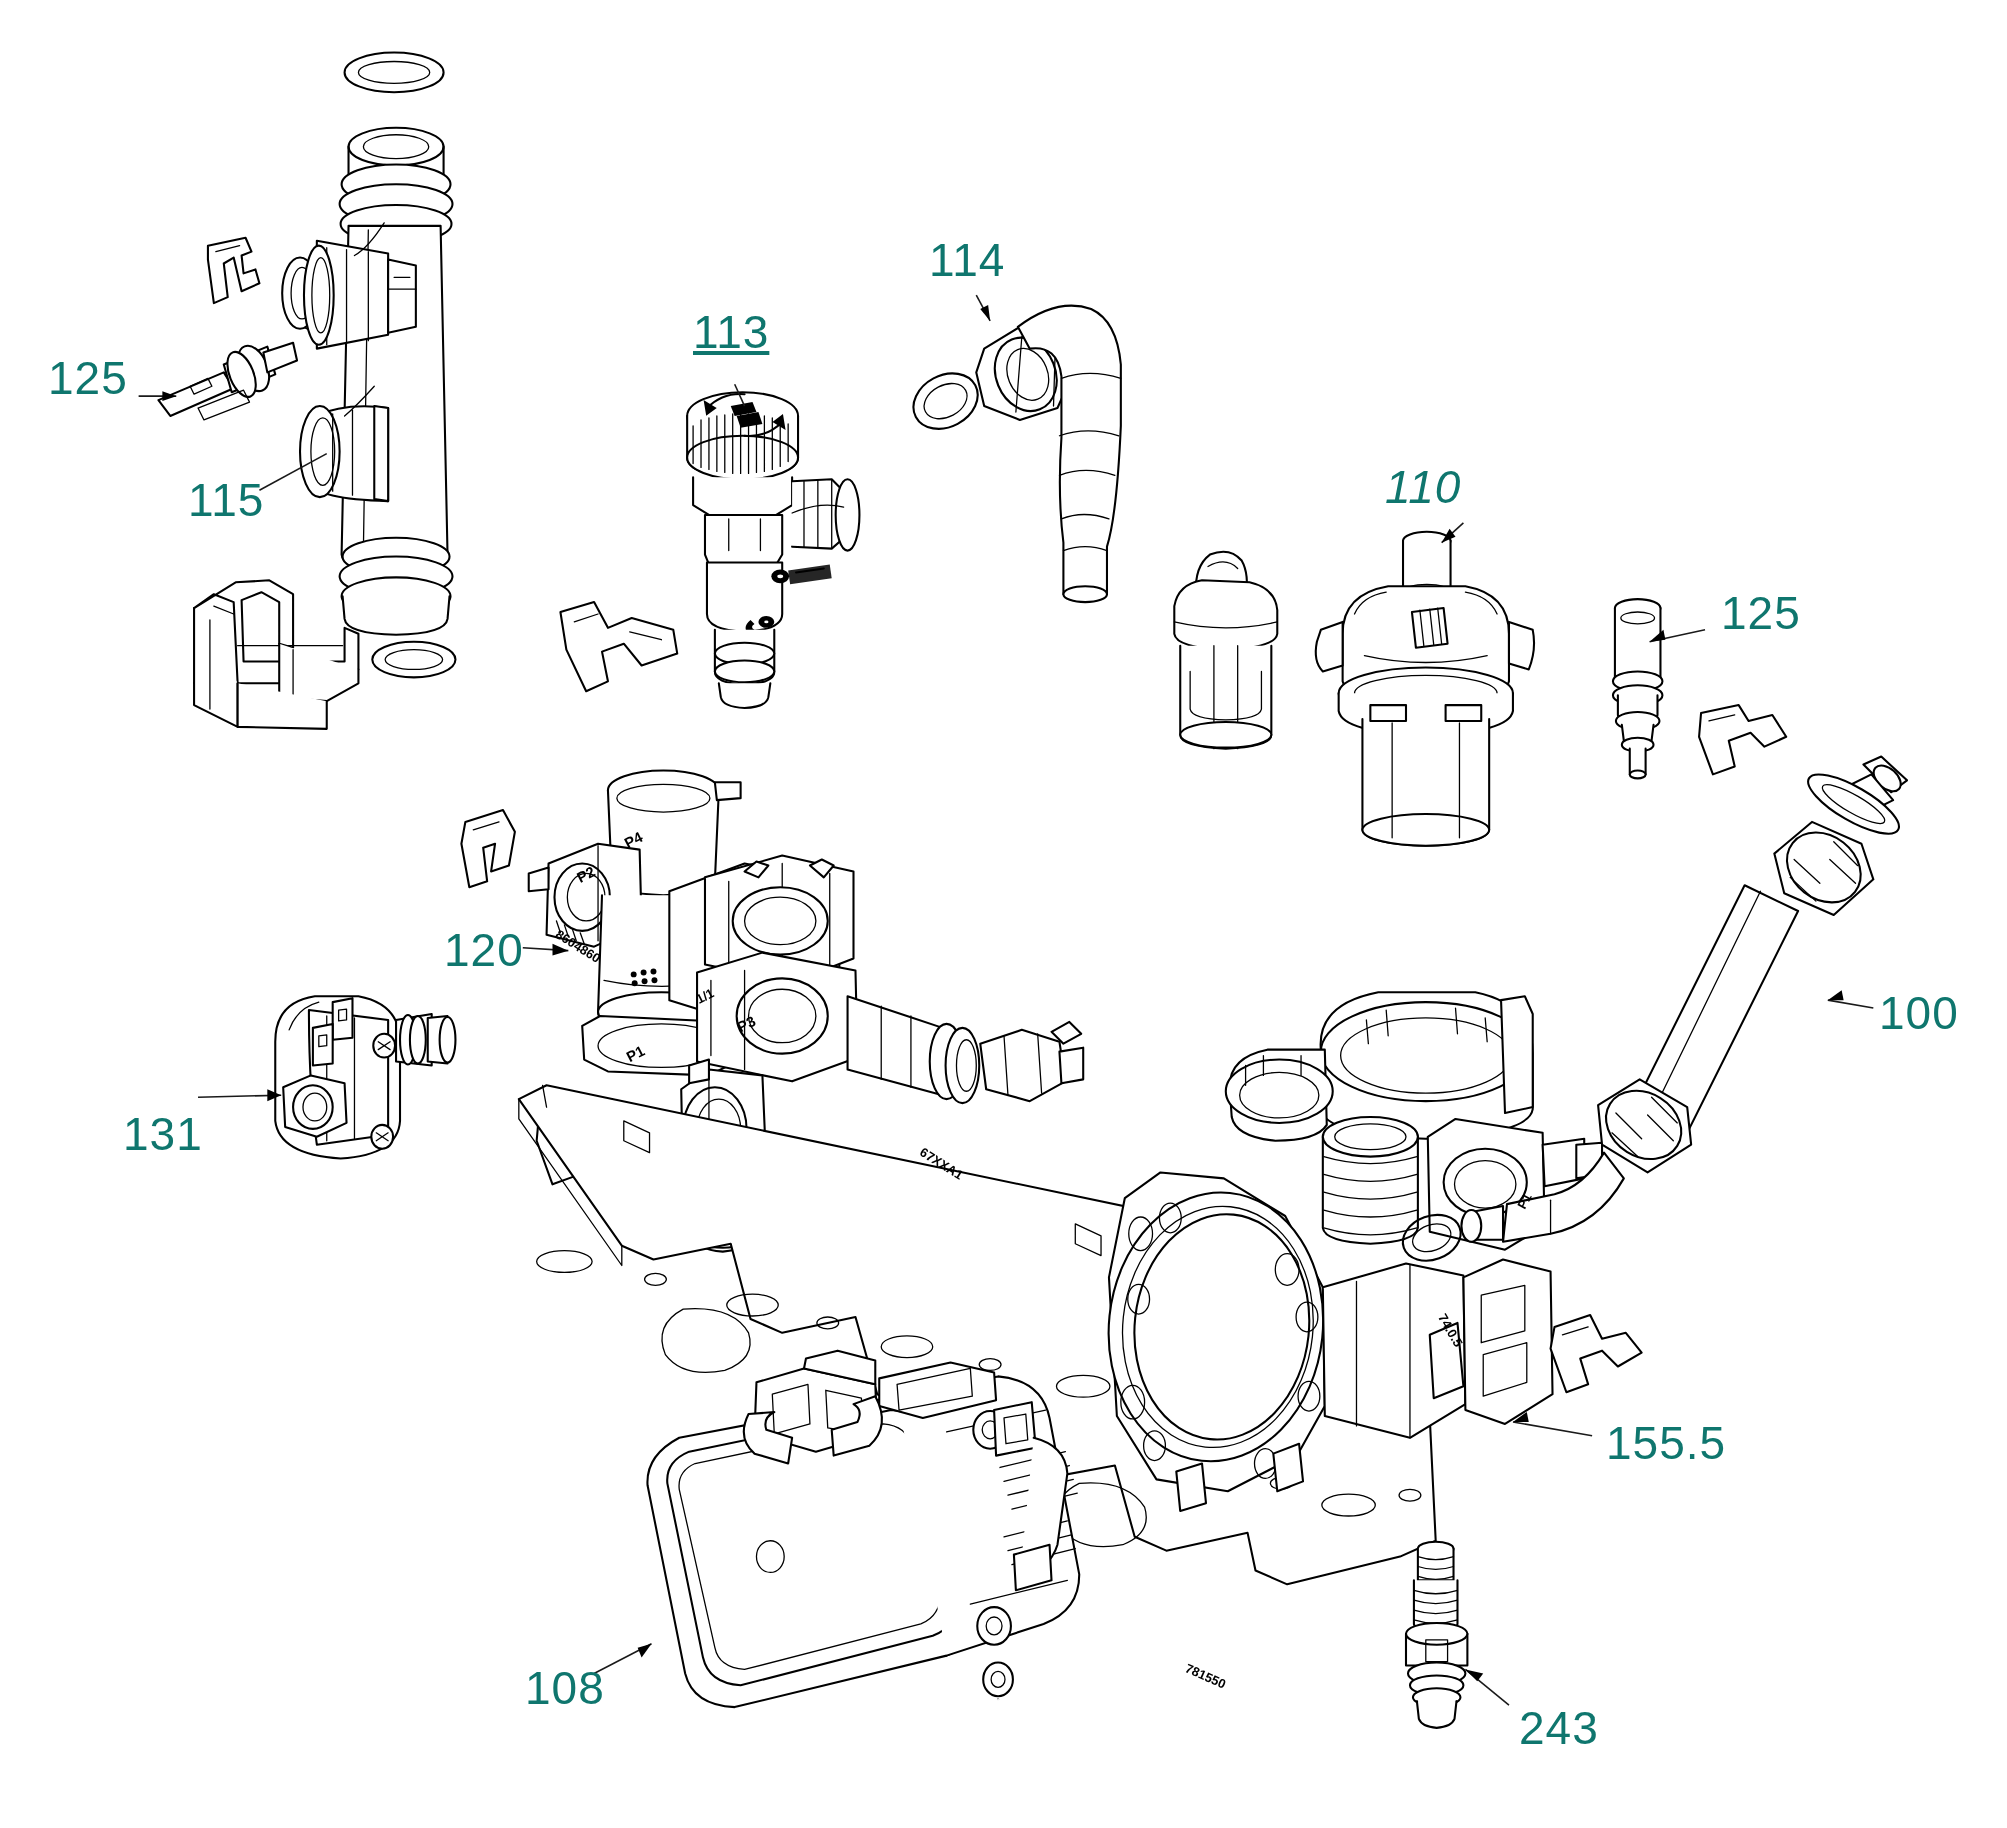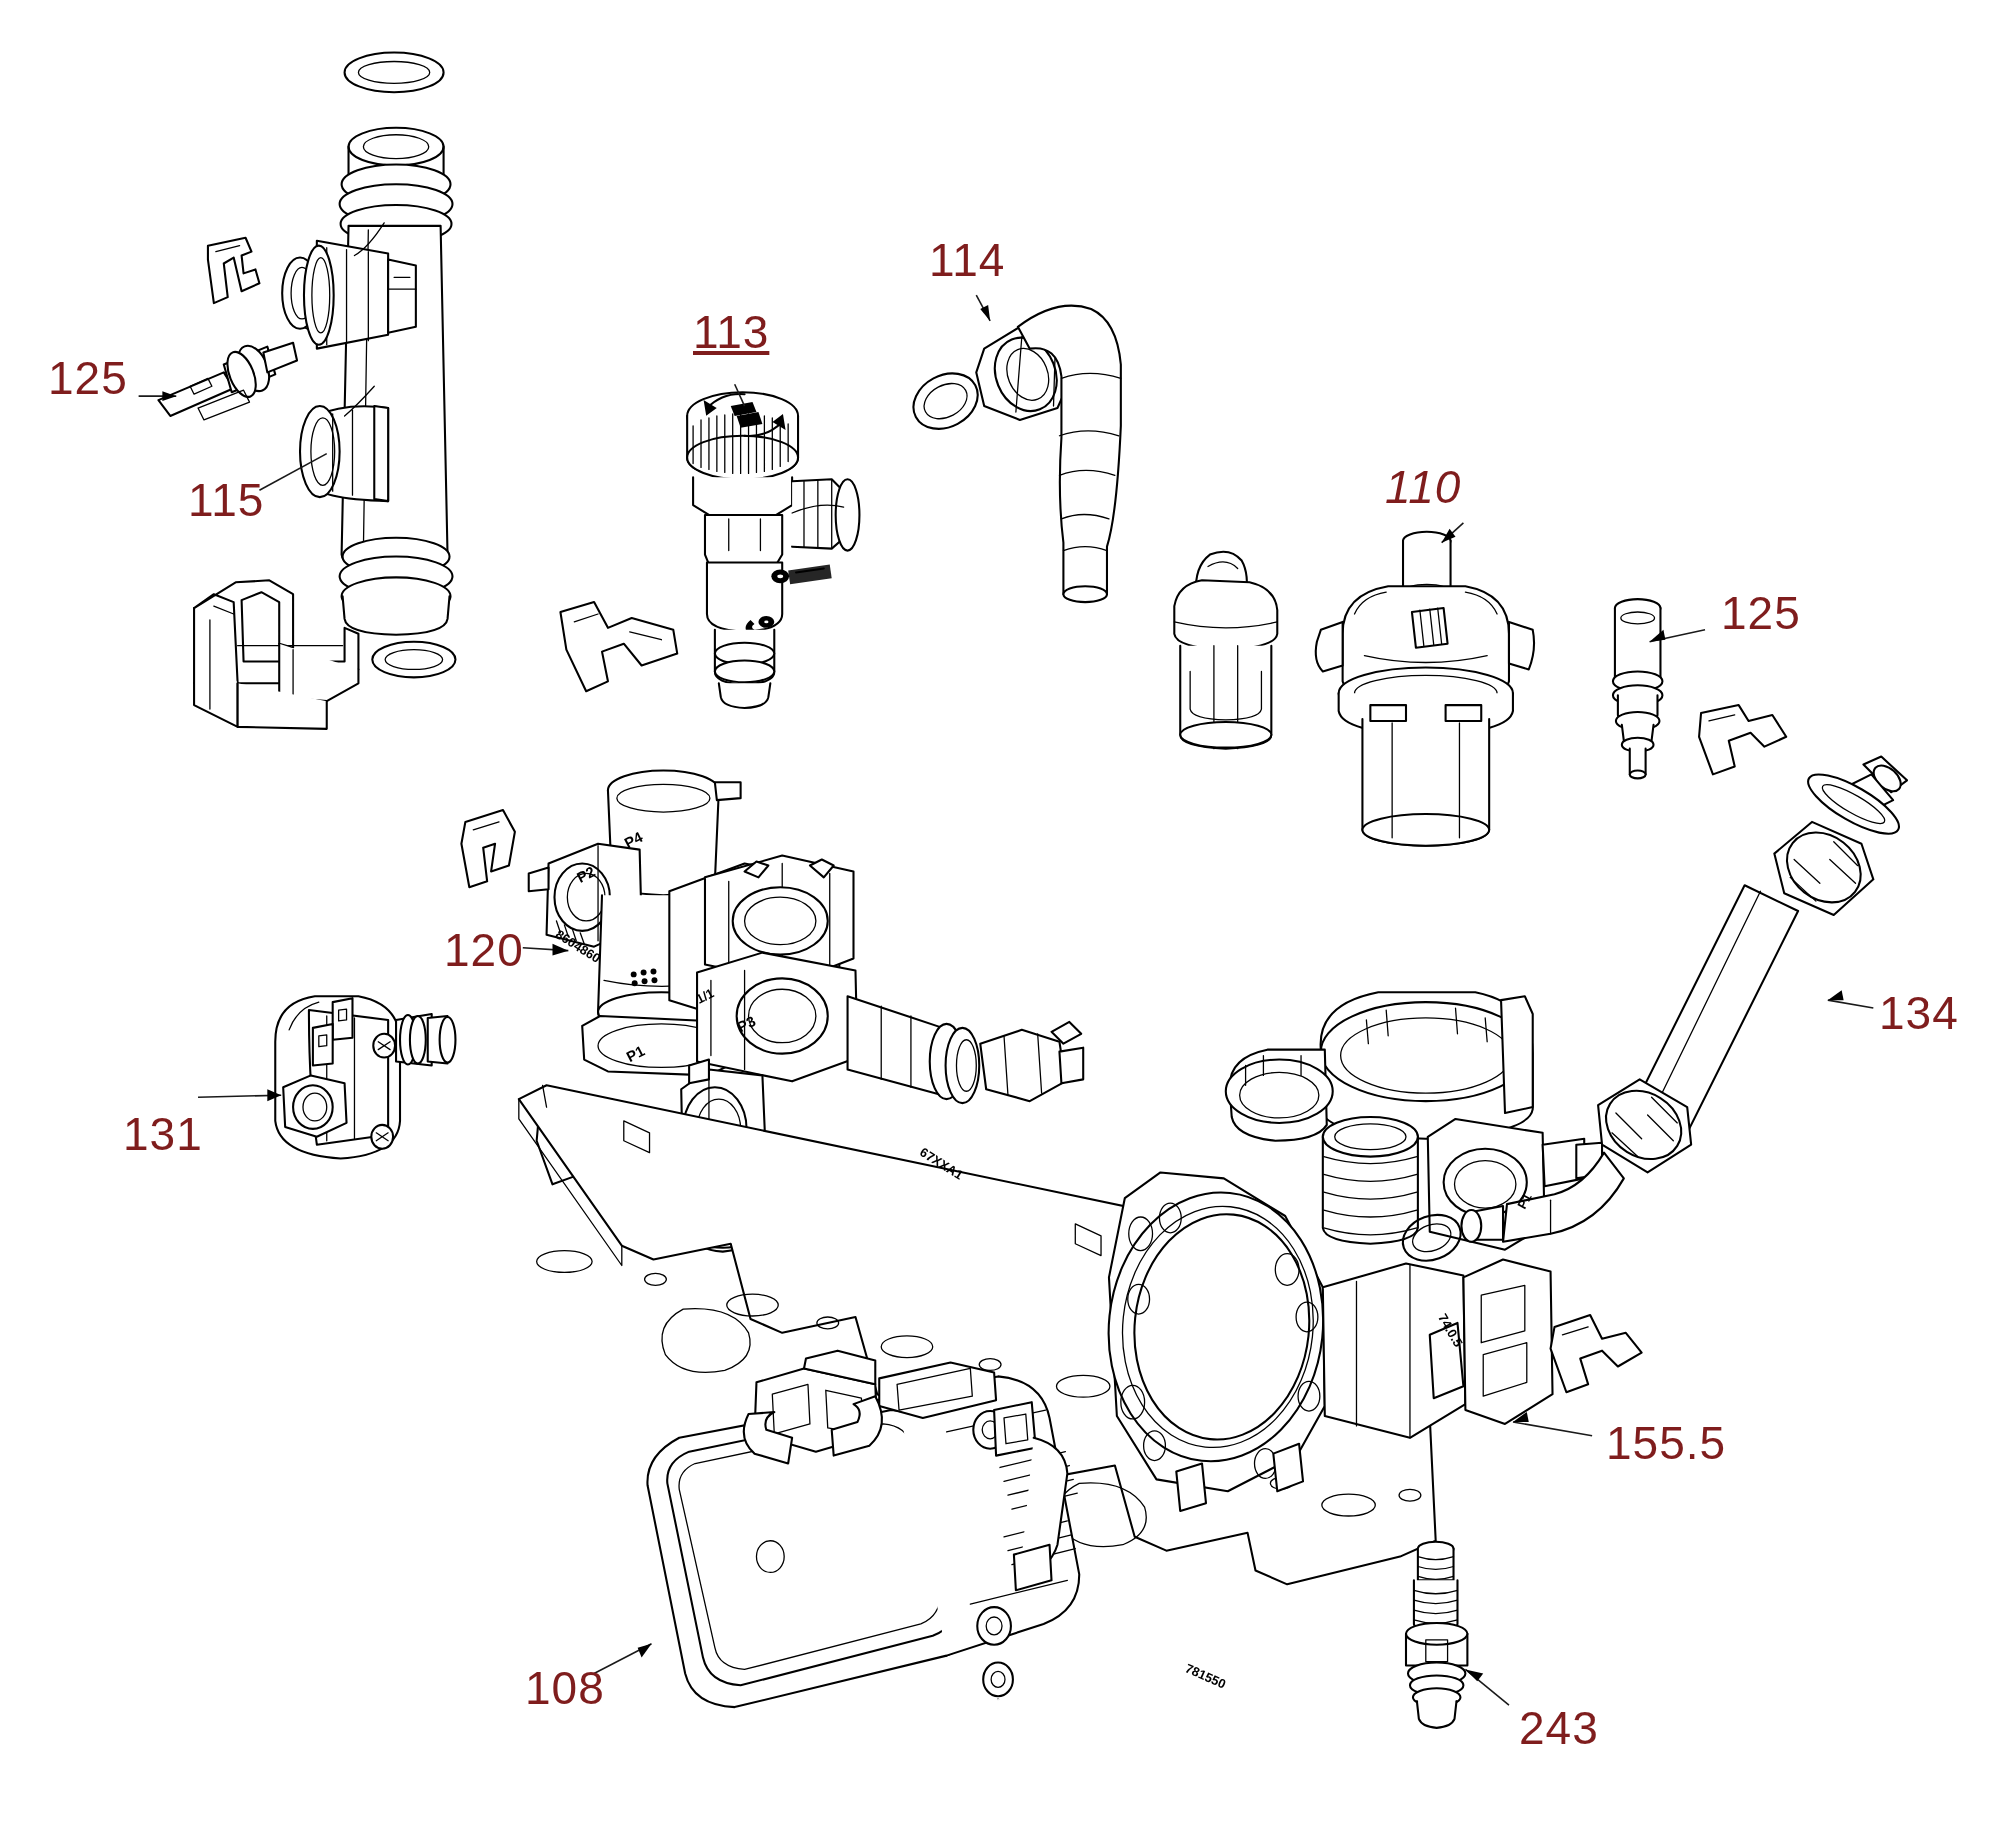--- a/index.html
+++ b/index.html
@@ -1,19 +1,19 @@
 <!DOCTYPE html>
 <html><head>
 <meta charset="utf-8">
 <style>
   html,body{margin:0;padding:0;background:#ffffff;}
   body{font-family:"Liberation Sans",sans-serif;}
   #sheet{position:relative;width:2008px;height:1829px;background:#fff;overflow:hidden;}
   #sheet svg{position:absolute;left:0;top:0;width:2008px;height:1829px;}
-  .callout{position:absolute;font-family:"Liberation Sans",sans-serif;font-size:46px;color:#7f1d1d;letter-spacing:1px;white-space:nowrap;}
+  .callout{position:absolute;font-family:"Liberation Sans",sans-serif;font-size:46px;color:#0f766e;letter-spacing:1px;white-space:nowrap;}
   .lead{stroke:#1a1a1a;stroke-width:1.6;fill:none;}
   .ln{stroke:#000;fill:none;stroke-width:2.1;stroke-linejoin:round;stroke-linecap:round;}
   .lnt{stroke:#000;fill:none;stroke-width:1.3;stroke-linejoin:round;stroke-linecap:round;}
   .lnf{stroke:#000;fill:#fff;stroke-width:2.1;stroke-linejoin:round;stroke-linecap:round;}
   .lnft{stroke:#000;fill:#fff;stroke-width:1.3;stroke-linejoin:round;stroke-linecap:round;}
   .hv{stroke:#000;fill:#000;stroke-width:2.1;}
   .blk{fill:#000;stroke:none;}
   .micro{font-family:"Liberation Sans",sans-serif;font-size:15px;font-weight:bold;fill:#000;}
   .micro2{font-family:"Liberation Sans",sans-serif;font-size:13px;font-weight:bold;fill:#000;}
 </style>
@@ -584,21 +584,21 @@
   </g>
 
 </svg>
 
 <div class="callout" style="left:48px;  top:351px;">125</div>
 <div class="callout" style="left:188px; top:473px;">115</div>
 <div class="callout" style="left:693px; top:305px;text-decoration:underline;">113</div>
 <div class="callout" style="left:929px; top:233px;">114</div>
 <div class="callout" style="left:1385px;top:460px;font-style:italic;">110</div>
 <div class="callout" style="left:1721px;top:586px;">125</div>
-<div class="callout" style="left:1879px;top:986px;">134</div>
+<div class="callout" style="left:1879px;top:986px;">100</div>
 <div class="callout" style="left:444px; top:923px;">120</div>
 <div class="callout" style="left:123px; top:1071px;margin-top:36px;">131</div>
 <div class="callout" style="left:1606px;top:1416px;">155.5</div>
 <div class="callout" style="left:525px; top:1661px;text-align:center;">108</div>
 <div class="callout" style="left:1519px;top:1701px;">243</div>
 
 </div>
 
 
 </body></html>

